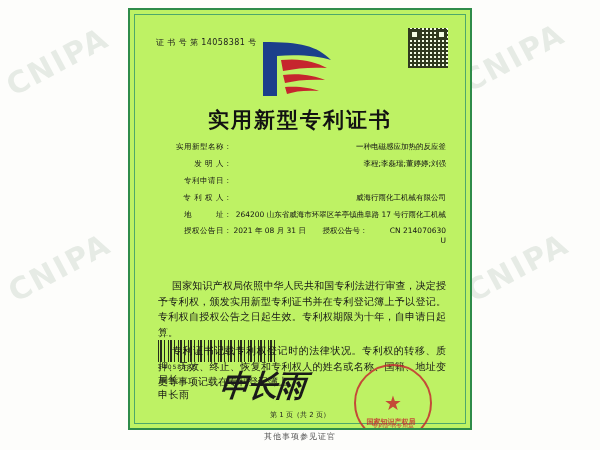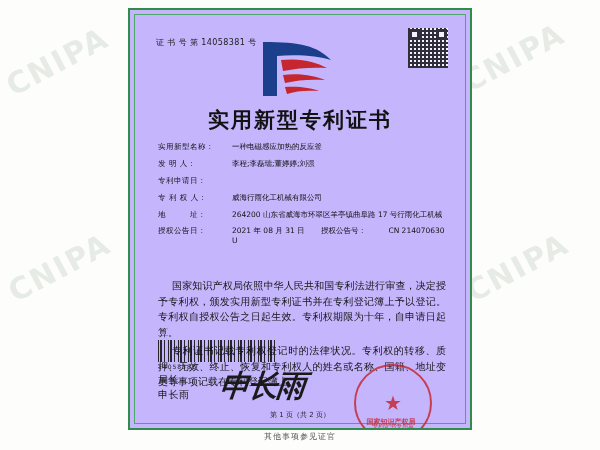--- a/index.html
+++ b/index.html
@@ -20,21 +20,21 @@
     background: #fdfdfb;
     box-sizing: border-box;
   }
   
   .cert {
     position: absolute;
     left: 128px;
     top: 8px;
     width: 344px;
     height: 422px;
-    background: #c4b5fd;
+    background: #bef264;
     border: 2px solid #2f8c4a;
     box-sizing: border-box;
     overflow: hidden;
   }
   .cert-inner {
     position: absolute;
     left: 4px;
     top: 4px;
     right: 4px;
     bottom: 4px;
@@ -123,20 +123,21 @@
   }
 
   .fields {
     position: absolute;
     left: 28px;
     top: 132px;
     width: 288px;
     font-size: 7.5px;
     color: #141414;
     line-height: 1.25;
+    text-align: right;
   }
   .frow {
     display: flex;
     margin-bottom: 7.5px;
     align-items: flex-start;
   }
   .flabel {
     width: 74px;
     flex: 0 0 74px;
     letter-spacing: 0.5px;

